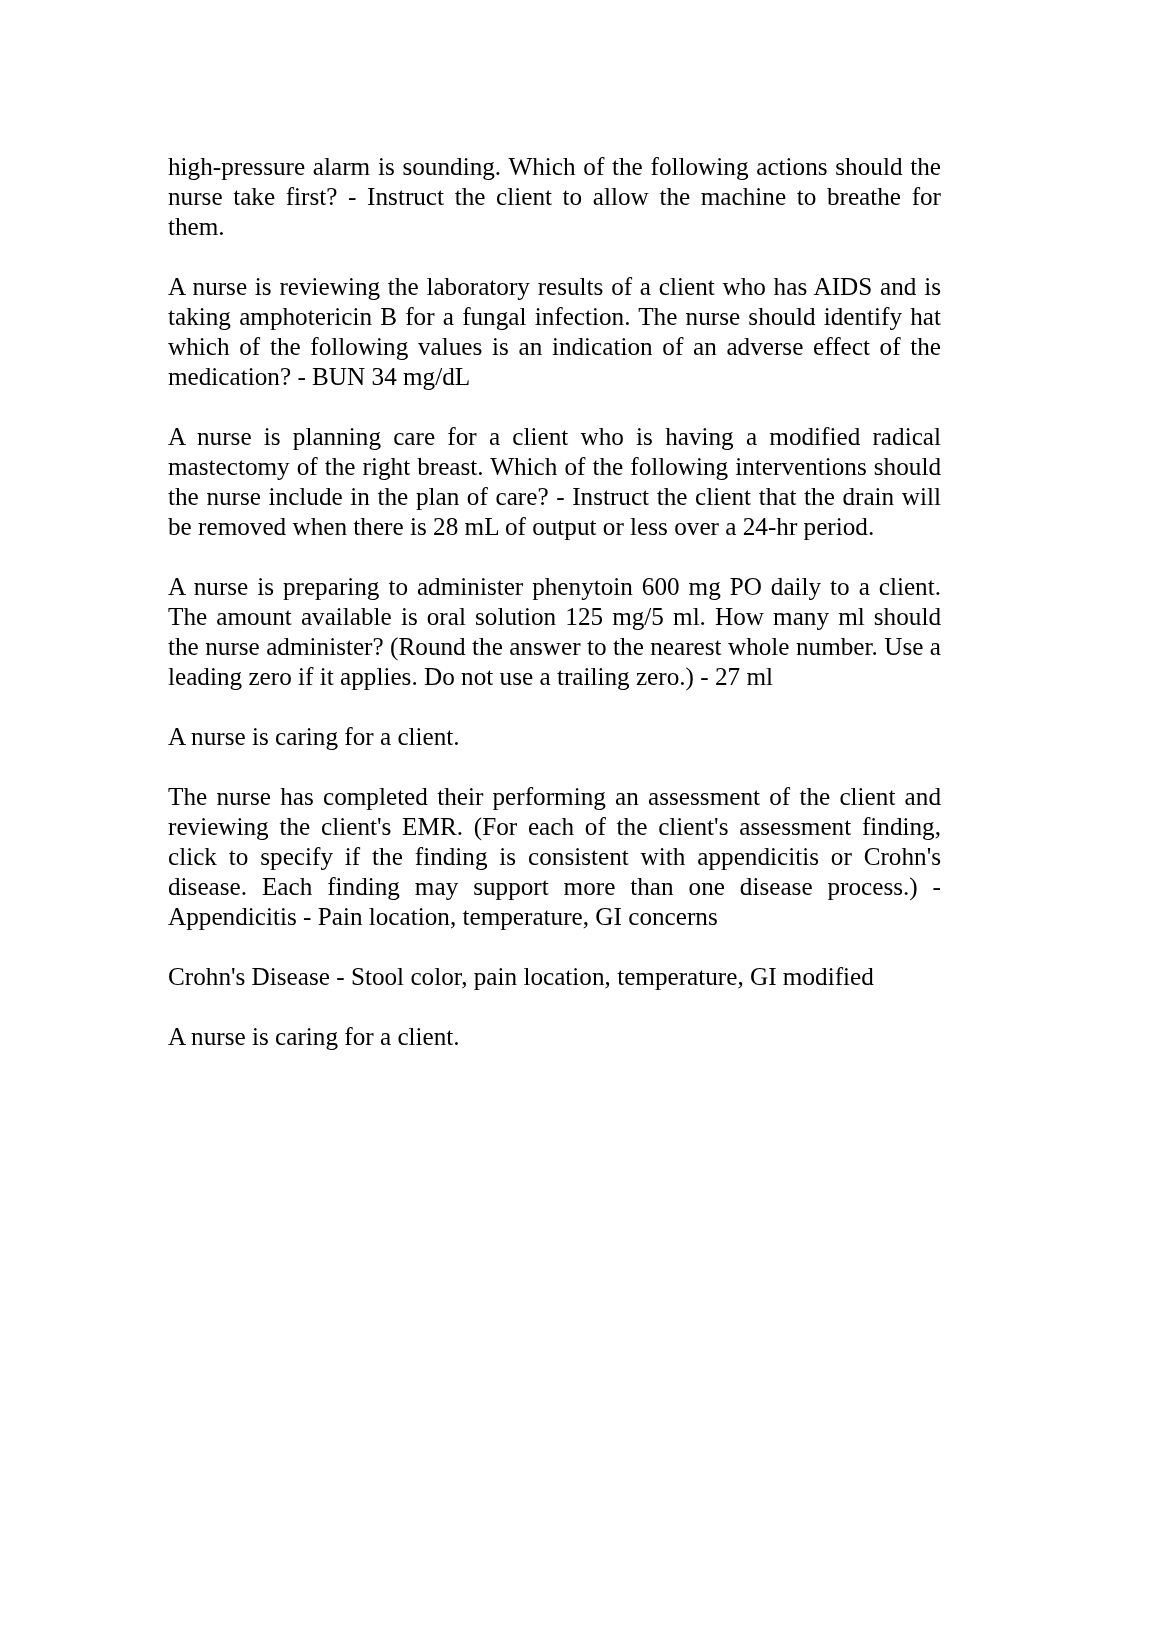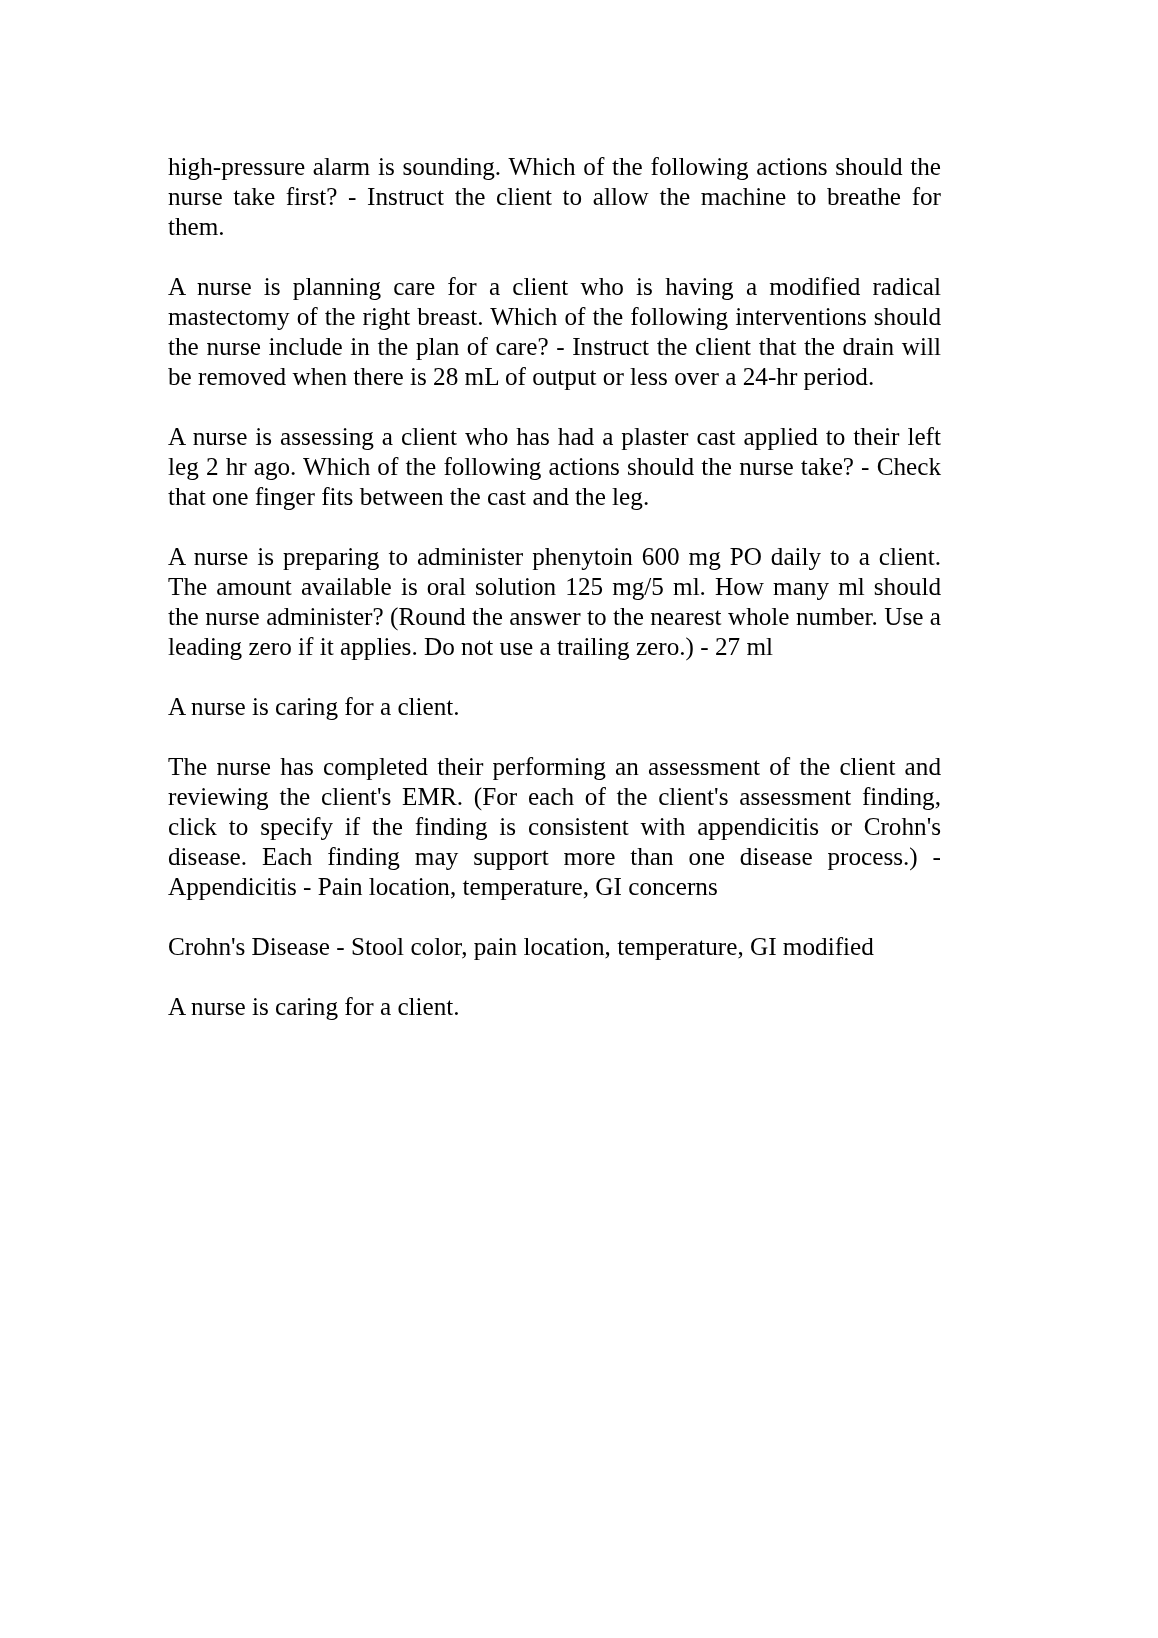--- a/index.html
+++ b/index.html
@@ -28,20 +28,20 @@
       margin: 0 0 30px 0;
       text-align: justify;
       text-align-last: left;
     }
   </style>
 </head>
 <body>
 
 <div class="page">
   <p class="para">high-pressure alarm is sounding. Which of the following actions should the nurse take first? - Instruct the client to allow the machine to breathe for them.</p>
+  <p class="para">A nurse is reviewing the laboratory results of a client who has AIDS and is taking amphotericin B for a fungal infection. The nurse should identify hat which of the following values is an indication of an adverse effect of the medication? - BUN 34 mg/dL</p>
   <p class="para">A nurse is planning care for a client who is having a modified radical mastectomy of the right breast. Which of the following interventions should the nurse include in the plan of care? - Instruct the client that the drain will be removed when there is 28 mL of output or less over a 24-hr period.</p>
-  <p class="para">A nurse is assessing a client who has had a plaster cast applied to their left leg 2 hr ago. Which of the following actions should the nurse take? - Check that one finger fits between the cast and the leg.</p>
   <p class="para">A nurse is preparing to administer phenytoin 600 mg PO daily to a client. The amount available is oral solution 125 mg/5 ml. How many ml should the nurse administer? (Round the answer to the nearest whole number. Use a leading zero if it applies. Do not use a trailing zero.) - 27 ml</p>
   <p class="para">A nurse is caring for a client.</p>
   <p class="para">The nurse has completed their performing an assessment of the client and reviewing the client's EMR. (For each of the client's assessment finding, click to specify if the finding is consistent with appendicitis or Crohn's disease. Each finding may support more than one disease process.) - Appendicitis - Pain location, temperature, GI concerns</p>
   <p class="para">Crohn's Disease - Stool color, pain location, temperature, GI modified</p>
   <p class="para">A nurse is caring for a client.</p>
 </div>
 
 </body></html>

